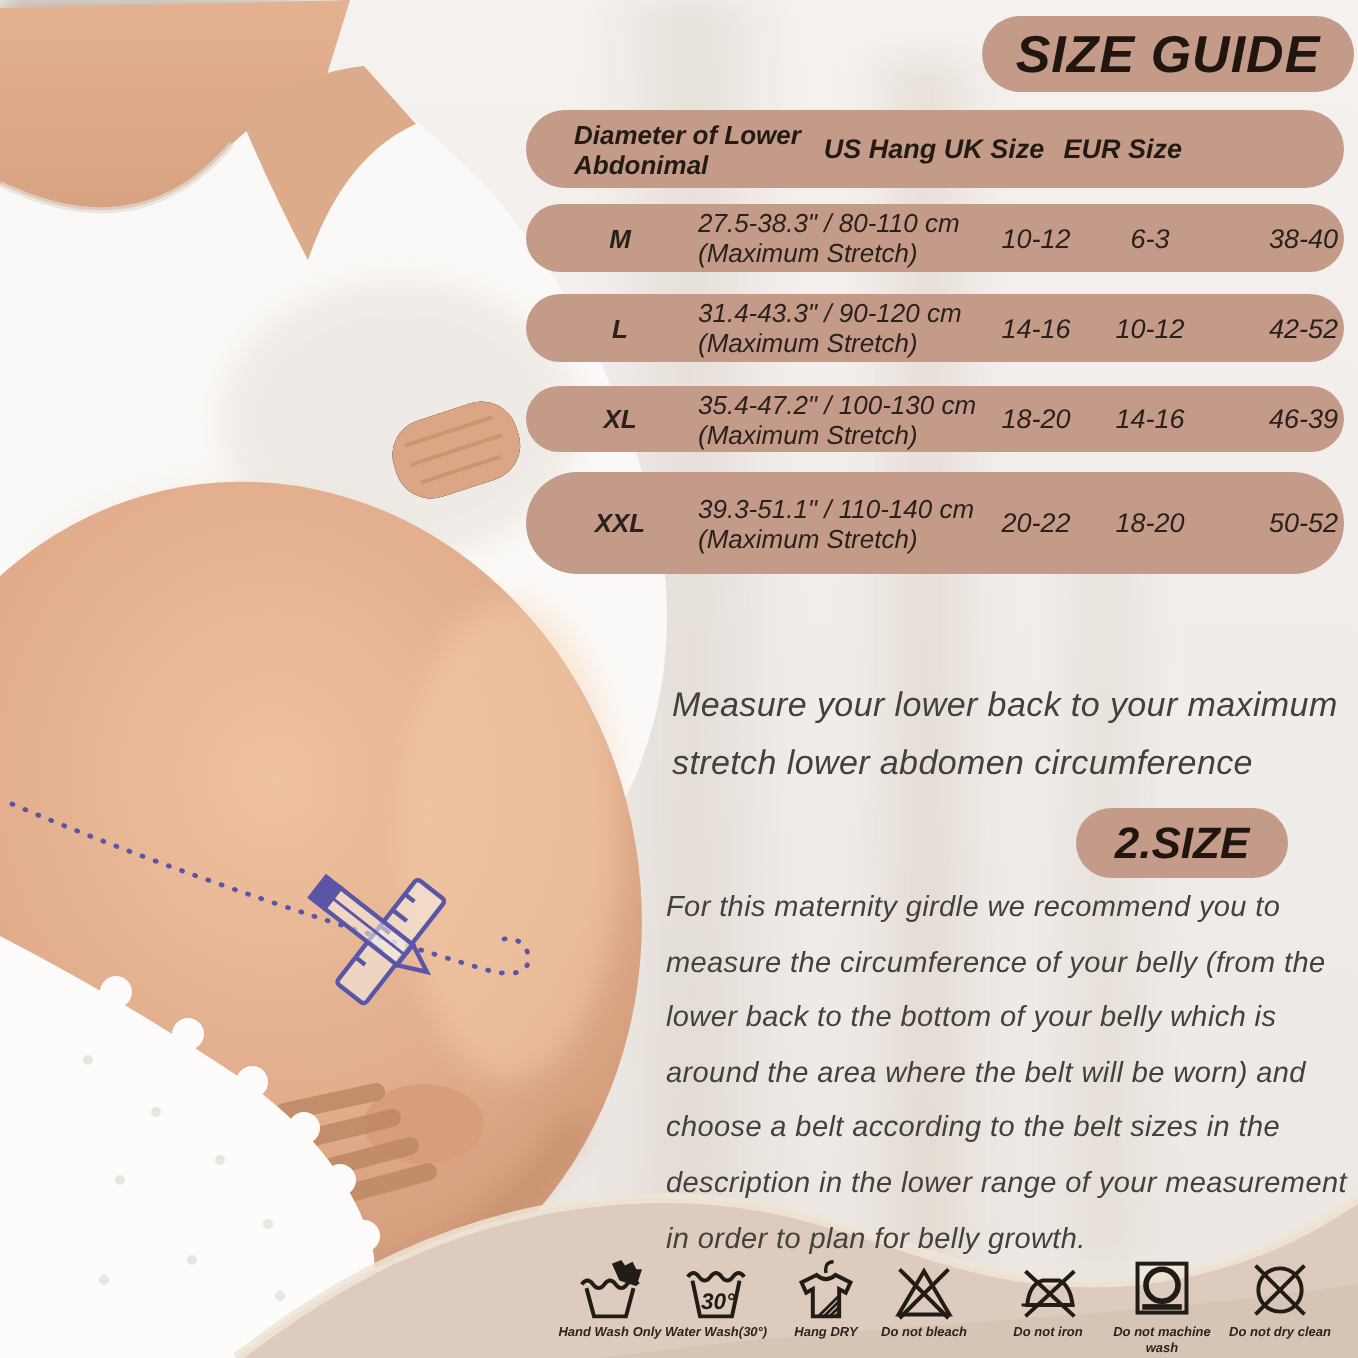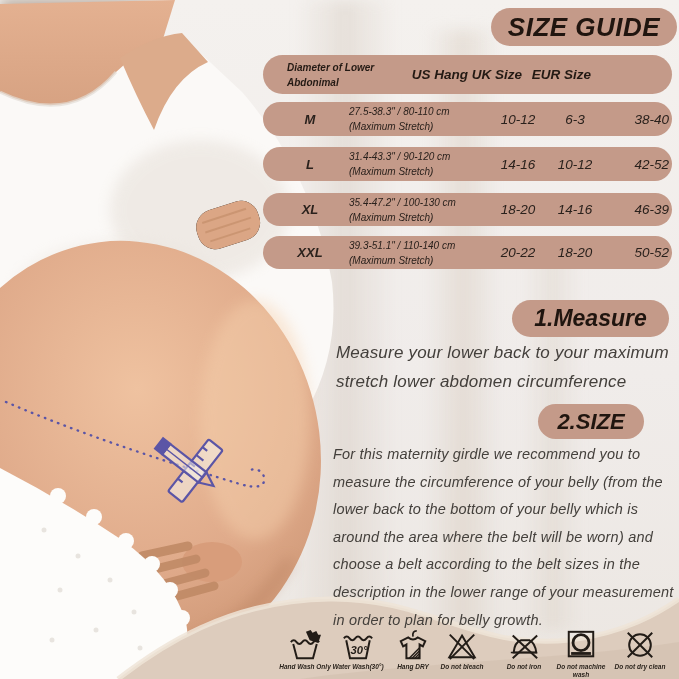--- a/index.html
+++ b/index.html
@@ -23,23 +23,23 @@
   .h1-pill{left:512px;top:300px;width:157px;height:37px;font-size:23px;font-weight:bold;font-style:italic;}
   .h2-pill{left:538px;top:404px;width:106px;height:35px;font-size:22px;font-weight:bold;font-style:italic;}
   .trow{
     position:absolute;left:263px;width:409px;background:#c49a89;border-radius:999px;
     display:flex;align-items:center;z-index:3;color:#2a211c;font-style:italic;padding-left:8px;box-sizing:border-box;
   }
   .thead{top:55px;height:39px;font-weight:bold;font-size:12.5px;line-height:14px;color:#241a14;}
   .r0{top:102px;height:34px;}
   .r1{top:147px;height:34px;}
   .r2{top:193px;height:33px;}
-  .r3{top:236px;height:33px;}
+  .r3{top:236px;height:51px;}
   .c-size{width:78px;text-align:center;font-weight:bold;font-size:13px;}
-  .c-diam{width:140px;font-size:10px;line-height:15px;}
+  .c-diam{width:140px;font-size:13px;line-height:15px;}
   .c-diam-h{width:140px;padding-left:16px;box-sizing:border-box;}
   .c-us{width:58px;text-align:center;font-size:13.5px;}
   .c-uk{width:56px;text-align:center;font-size:13.5px;}
   .c-eur{width:66px;text-align:right;font-size:13.5px;}
   .body-text{
     position:absolute;z-index:3;font-style:italic;color:#44403c;letter-spacing:.2px;
   }
   .p1{left:336px;top:338px;width:338px;font-size:17px;line-height:29px;}
   .p2{left:333px;top:441px;width:352px;font-size:14.5px;line-height:27.6px;}
   .care{position:absolute;top:629px;z-index:4;width:62px;text-align:center;}
@@ -197,23 +197,20 @@
     <div class="c-size">XXL</div>
     <div class="c-diam">
       <div>39.3-51.1" / 110-140 cm</div>
       <div>(Maximum Stretch)</div>
     </div>
     <div class="c-us">20-22</div>
     <div class="c-uk">18-20</div>
     <div class="c-eur">50-52</div>
   </div>
 
-  <div class="pill h1-pill">
-    <span>1.Measure</span>
-  </div>
   <div class="body-text p1">Measure your lower back to your maximum stretch lower abdomen circumference</div>
 
   <div class="pill h2-pill">
     <span>2.SIZE</span>
   </div>
   <div class="body-text p2">For this maternity girdle we recommend you to measure the circumference of your belly (from the lower back to the bottom of your belly which is around the area where the belt will be worn) and choose a belt according to the belt sizes in the description in the lower range of your measurement in order to plan for belly growth.</div>
 
   <div class="care i0">
     <div class="glyph">
       <svg width="34" height="32" viewBox="0 0 36 34" fill="none" stroke="#221c17" stroke-width="2.1">

